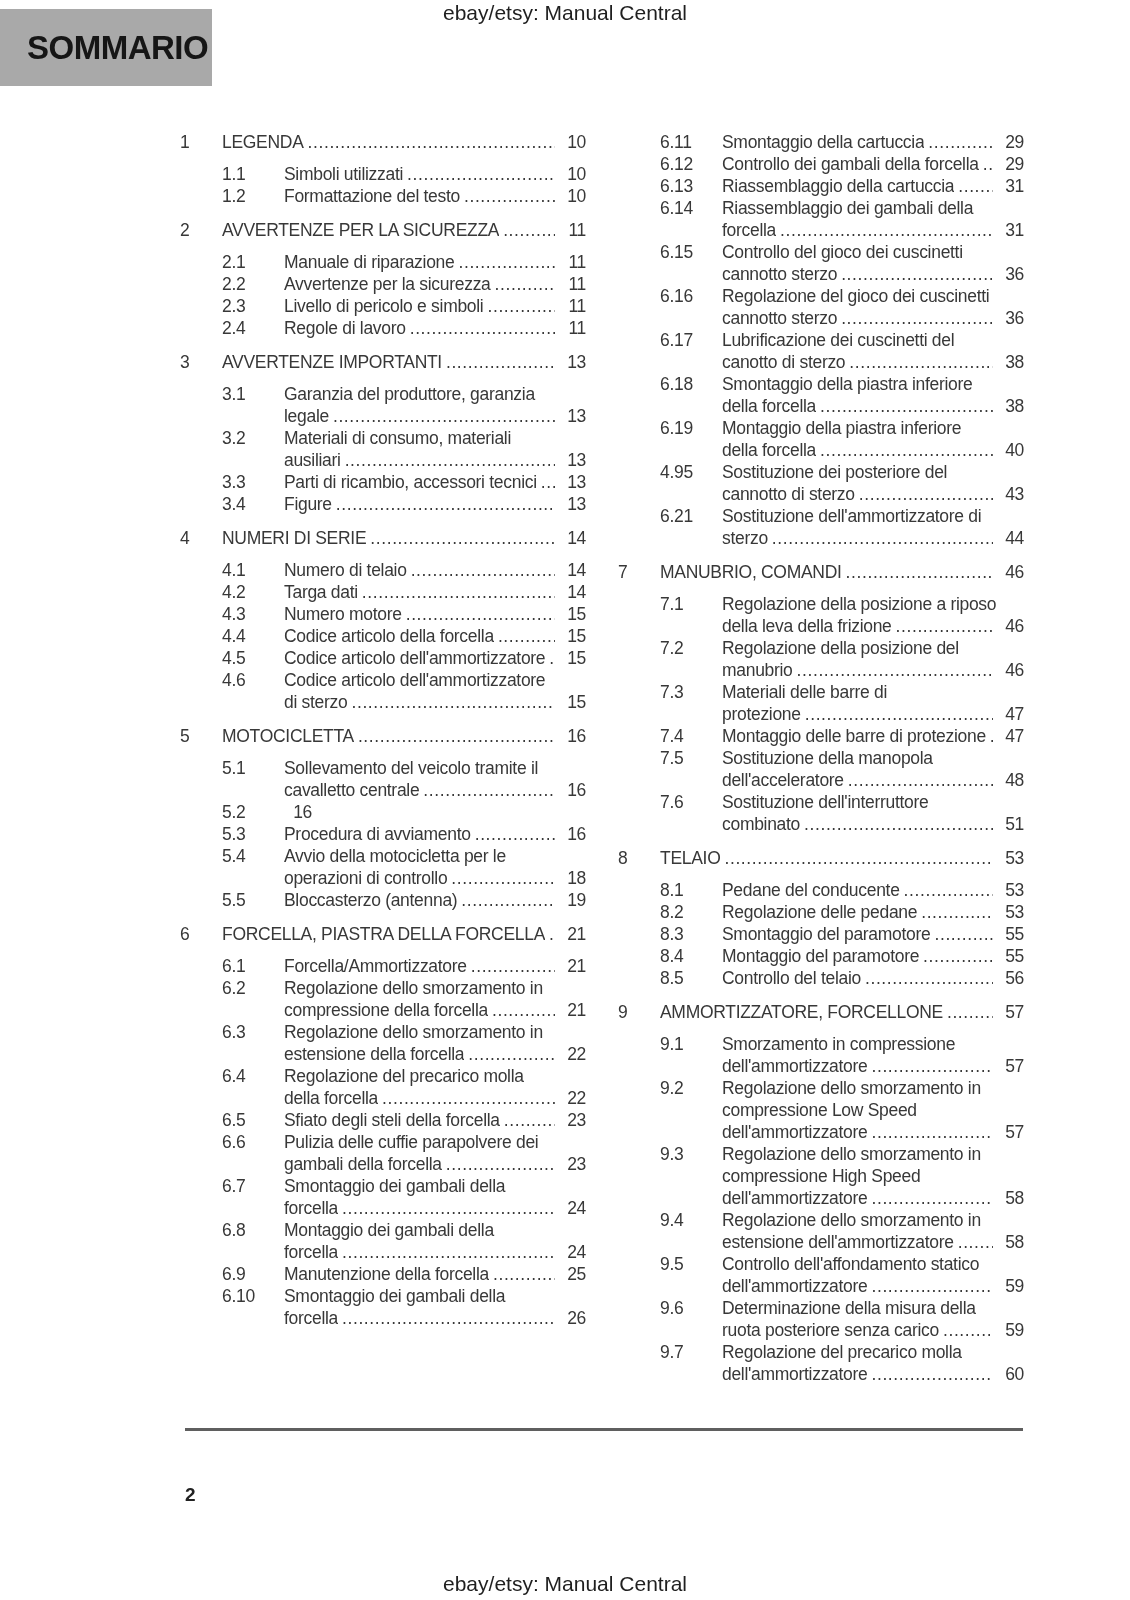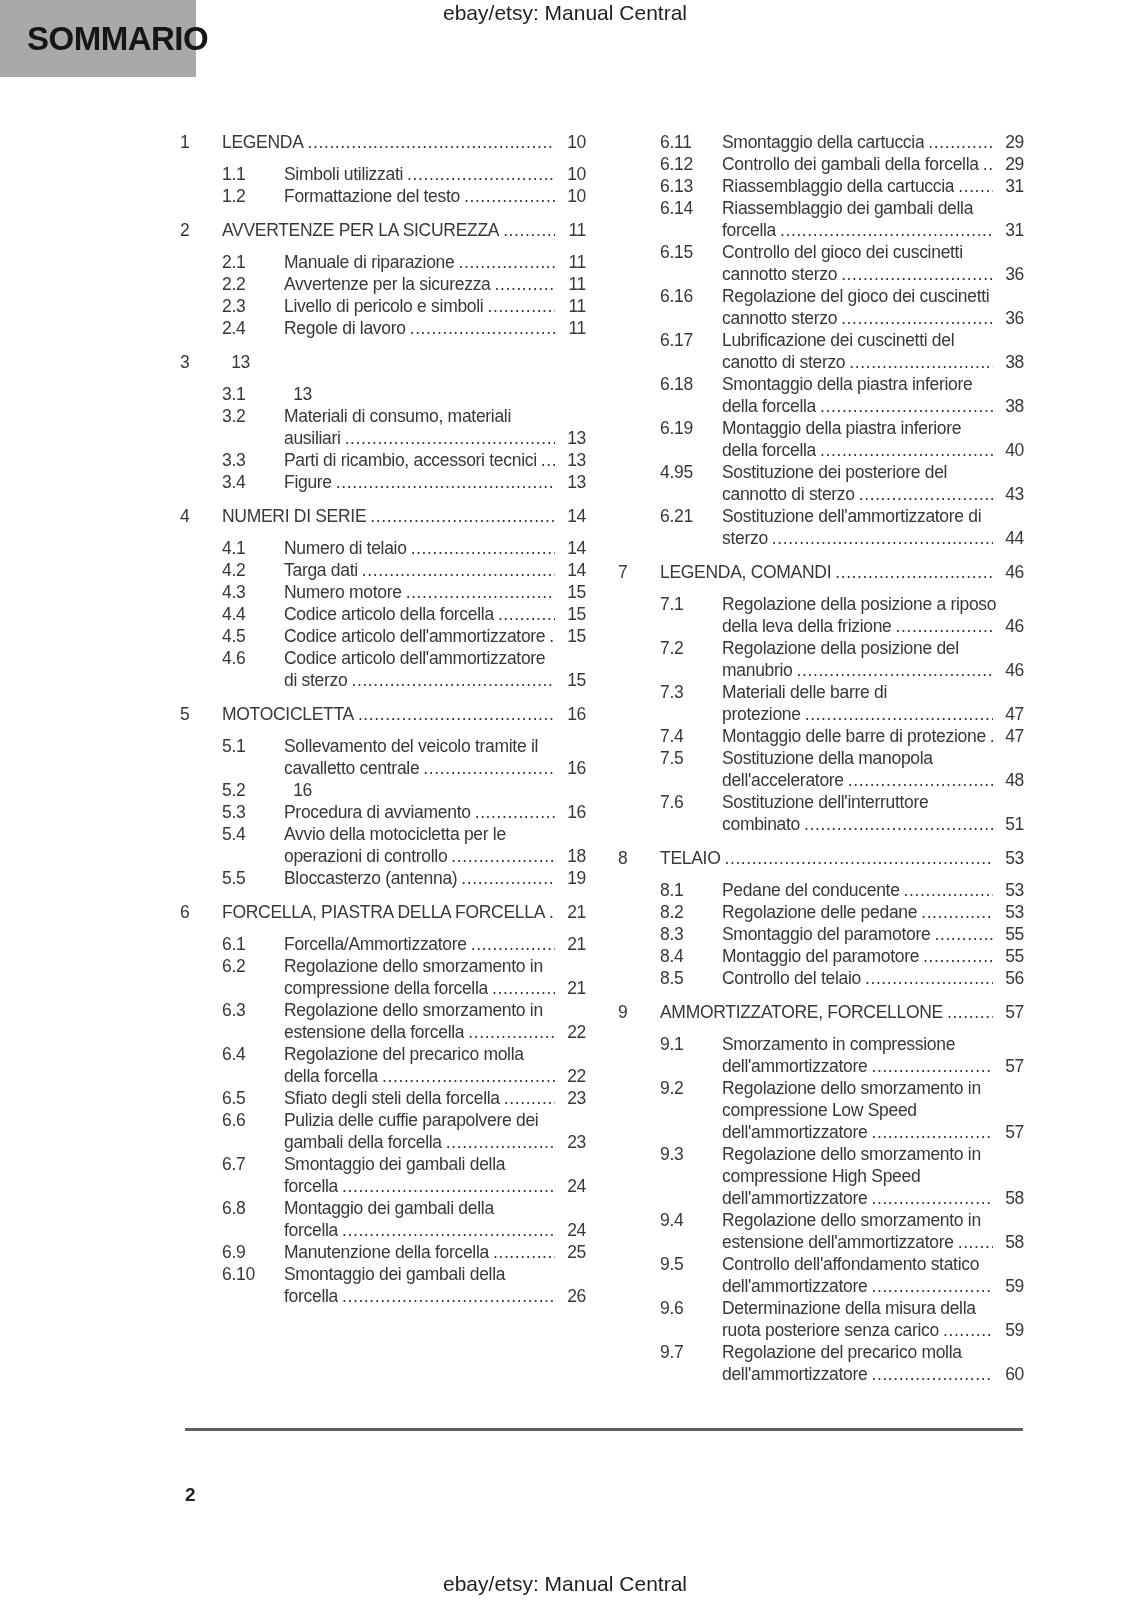--- a/index.html
+++ b/index.html
@@ -10,22 +10,22 @@
     overflow: hidden;
     font-family: "Liberation Sans", sans-serif;
     color: #383838;
   }
   .doc-header {
     position: absolute; top: 1px; left: 0; right: 0;
     text-align: center;
     font-size: 21px; color: #1f1f1f;
   }
   .section-title-box {
-    position: absolute; top: 0; left: 0;
-    width: 196px; height: 77px;
+    position: absolute; top: 9px; left: 0;
+    width: 212px; height: 77px;
     background: #a9a9a9;
     display: flex; align-items: center;
     padding-left: 27px; box-sizing: border-box;
   }
   .section-title {
     font-size: 33px; font-weight: 700; color: #161616;
     letter-spacing: -0.5px;
   }
   .toc-col {
     position: absolute; top: 131px;
@@ -154,24 +154,37 @@
       <span class="e-body">
         <span class="e-line last">
           <span class="e-text">Regole di lavoro</span>
           <span class="e-dots"></span>
         </span>
       </span>
       <span class="e-page">11</span>
     </div>
     <div class="entry level1">
       <span class="e-num">3</span>
+      <span class="e-body">
+        <span class="e-line last">
+          <span class="e-text">AVVERTENZE IMPORTANTI</span>
+          <span class="e-dots"></span>
+        </span>
+      </span>
       <span class="e-page">13</span>
     </div>
     <div class="entry level2">
       <span class="e-num">3.1</span>
+      <span class="e-body">
+        <span class="e-line">Garanzia del produttore, garanzia</span>
+        <span class="e-line last">
+          <span class="e-text">legale</span>
+          <span class="e-dots"></span>
+        </span>
+      </span>
       <span class="e-page">13</span>
     </div>
     <div class="entry level2">
       <span class="e-num">3.2</span>
       <span class="e-body">
         <span class="e-line">Materiali di consumo, materiali</span>
         <span class="e-line last">
           <span class="e-text">ausiliari</span>
           <span class="e-dots"></span>
         </span>
@@ -559,21 +572,21 @@
           <span class="e-text">sterzo</span>
           <span class="e-dots"></span>
         </span>
       </span>
       <span class="e-page">44</span>
     </div>
     <div class="entry level1">
       <span class="e-num">7</span>
       <span class="e-body">
         <span class="e-line last">
-          <span class="e-text">LEGENDA, COMANDI</span>
+          <span class="e-text">MANUBRIO, COMANDI</span>
           <span class="e-dots"></span>
         </span>
       </span>
       <span class="e-page">46</span>
     </div>
     <div class="entry level2">
       <span class="e-num">7.1</span>
       <span class="e-body">
         <span class="e-line">Regolazione della posizione a riposo</span>
         <span class="e-line last">

